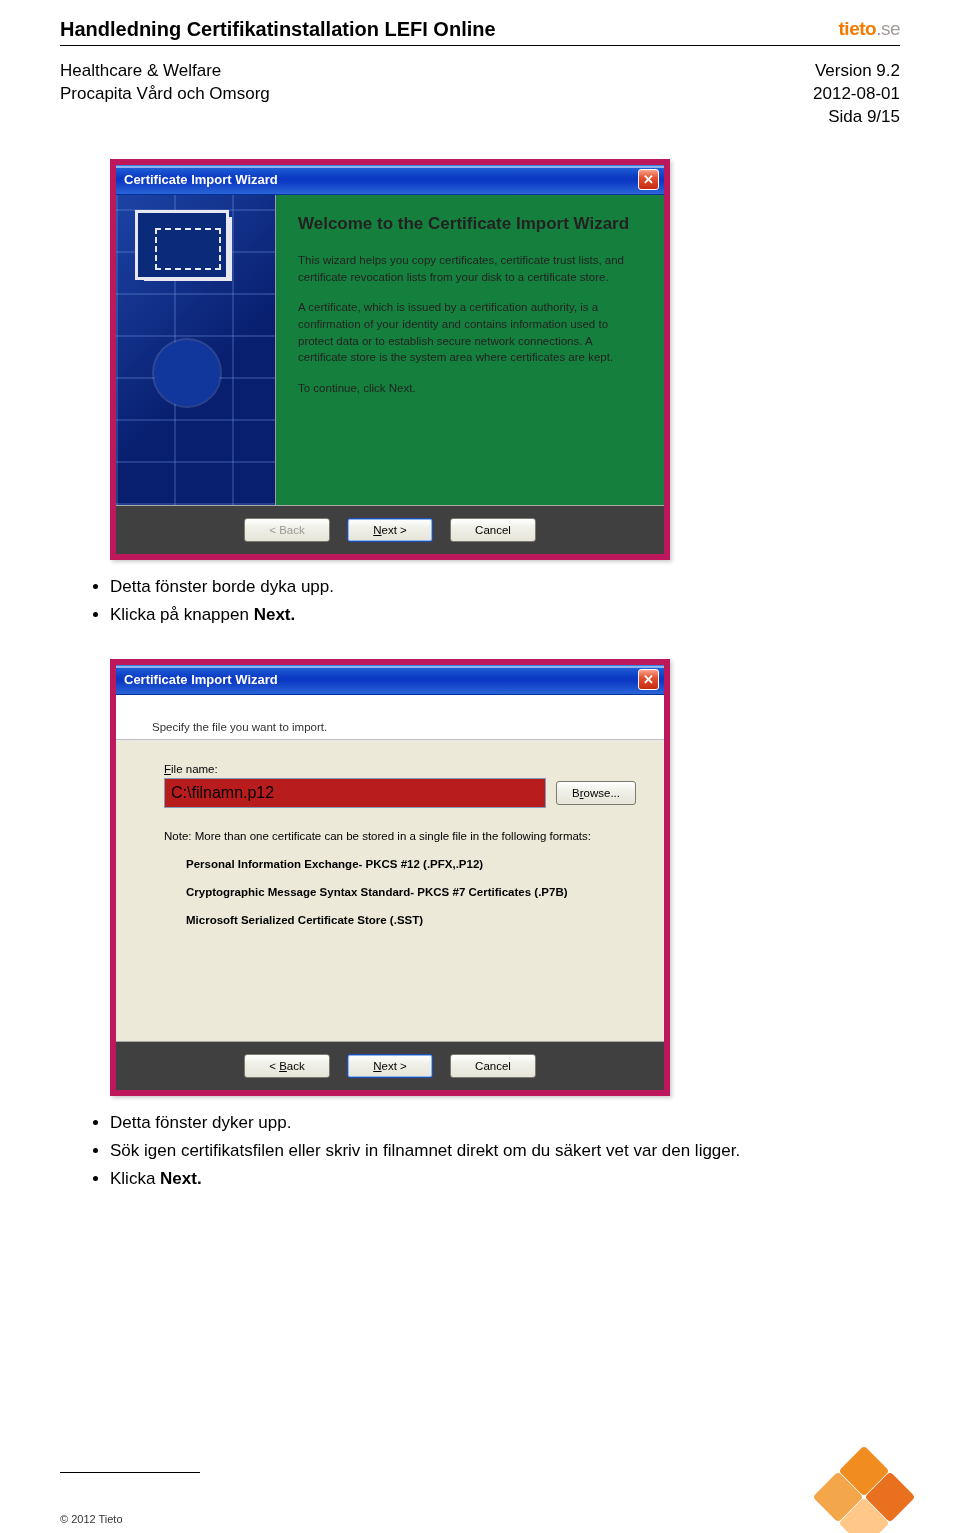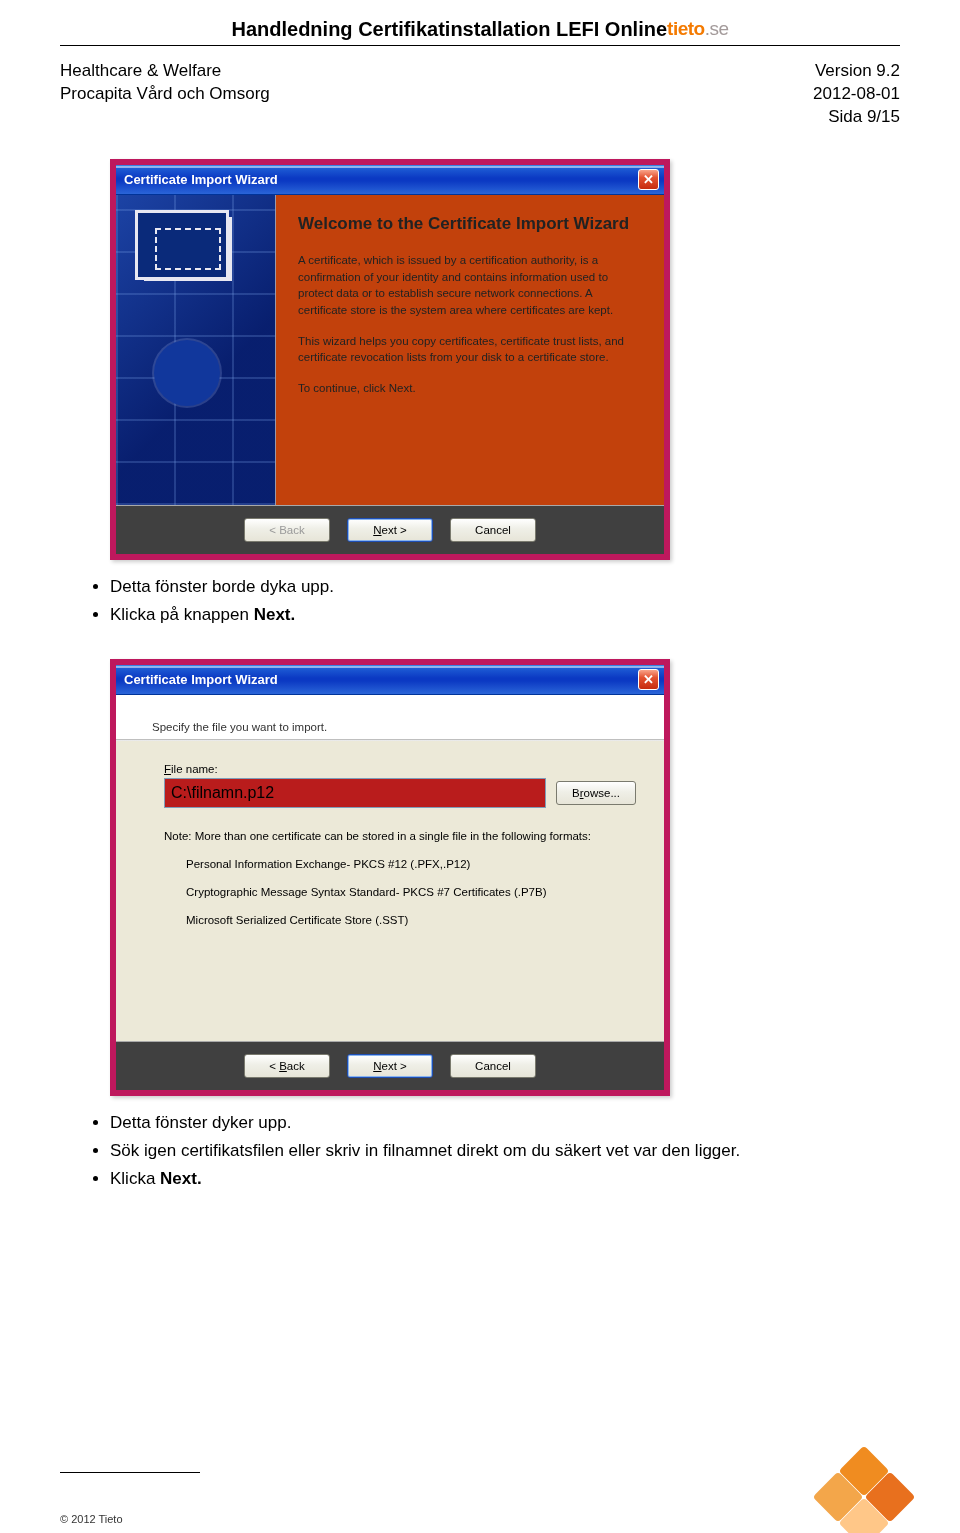--- a/index.html
+++ b/index.html
@@ -4,21 +4,21 @@
 <style>
   * { box-sizing: border-box; margin: 0; padding: 0; }
   body {
     font-family: Arial, Helvetica, sans-serif;
     background: #fff;
     width: 960px;
     min-height: 1533px;
     position: relative;
     padding: 18px 60px 40px 60px;
   }
-  .page-header { display: flex; justify-content: center; align-items: flex-start; }
+  .page-header { display: flex; justify-content: space-between; align-items: flex-start; }
   .page-title { font-size: 20px; font-weight: bold; }
   .sub-header { display: flex; justify-content: space-between; margin-top: 14px; font-size: 17px; }
   .sub-left { line-height: 1.35; }
   .sub-right { text-align: right; line-height: 1.35; }
   .logo { font-weight: bold; font-size: 19px; color: #f47a00; letter-spacing: -0.5px; }
   .logo .tld { color: #a39a9a; font-weight: normal; }
   hr.hr-top { border: none; border-top: 1px solid #000; margin-top: 4px; margin-bottom: 2px; }
 
   ul.bullets { margin: 14px 0 14px 50px; font-size: 17px; line-height: 1.55; }
   ul.bullets li { margin: 2px 0; }
@@ -57,21 +57,21 @@
     border: 1px solid #fff;
     border-radius: 3px;
     color: #fff;
     font-weight: bold;
     font-size: 13px;
     display: flex; align-items: center; justify-content: center;
     cursor: pointer;
     font-family: Arial, sans-serif;
   }
 
-  .xp-body { padding: 0; background: #c2410c; }
+  .xp-body { padding: 0; background: #15803d; }
   .wiz1-body { display: flex; }
   .wiz-side {
     width: 160px;
     background: #0a2a7a;
     position: relative;
     min-height: 310px;
     border-right: 1px solid #99a;
     overflow: hidden;
   }
   .wiz-side::before{
@@ -154,21 +154,21 @@
     flex: 1;
     height: 30px;
     border: 1px solid #7f9db9;
     background: #b91c1c;
     font-size: 16px;
     padding: 0 6px;
     font-family: Tahoma, Arial, sans-serif;
   }
   .note { margin-bottom: 14px; }
   .fmt-list { margin-left: 22px; }
-  .fmt-list div { margin: 16px 0; }
+  .fmt-list div { margin: 16px 0; font-weight: bold; }
 
   
   .page-footer {
     position: absolute;
     bottom: 8px; left: 60px; right: 60px;
     display: flex; justify-content: space-between; align-items: flex-end;
     font-size: 11px; color: #333;
   }
   .footer-line { position:absolute; bottom: 60px; left:60px; width:140px; border-top:1px solid #000; }
 
@@ -215,22 +215,22 @@
   <div class="xp-body wiz1-body">
     <div class="wiz-side">
       <div class="side-lines"></div>
       <div class="side-cert">
           <div class="side-cert-inner"></div>
         </div>
       <div class="side-circle"></div>
     </div>
     <div class="wiz-content">
       <div class="wiz-h1">Welcome to the Certificate Import Wizard</div>
+      <div class="wiz-p">This wizard helps you copy certificates, certificate trust lists, and certificate revocation lists from your disk to a certificate store.</div>
       <div class="wiz-p">A certificate, which is issued by a certification authority, is a confirmation of your identity and contains information used to protect data or to establish secure network connections. A certificate store is the system area where certificates are kept.</div>
-      <div class="wiz-p">This wizard helps you copy certificates, certificate trust lists, and certificate revocation lists from your disk to a certificate store.</div>
       <div class="wiz-p">To continue, click Next.</div>
     </div>
   </div>
   <div class="xp-footer">
     <button class="xp-btn" disabled=""><span>&lt; Back</span></button>
     <button class="xp-btn default"><span class="ul">N</span><span>ext &gt;</span></button>
     <button class="xp-btn"><span>Cancel</span></button>
   </div>
 </div>
 

